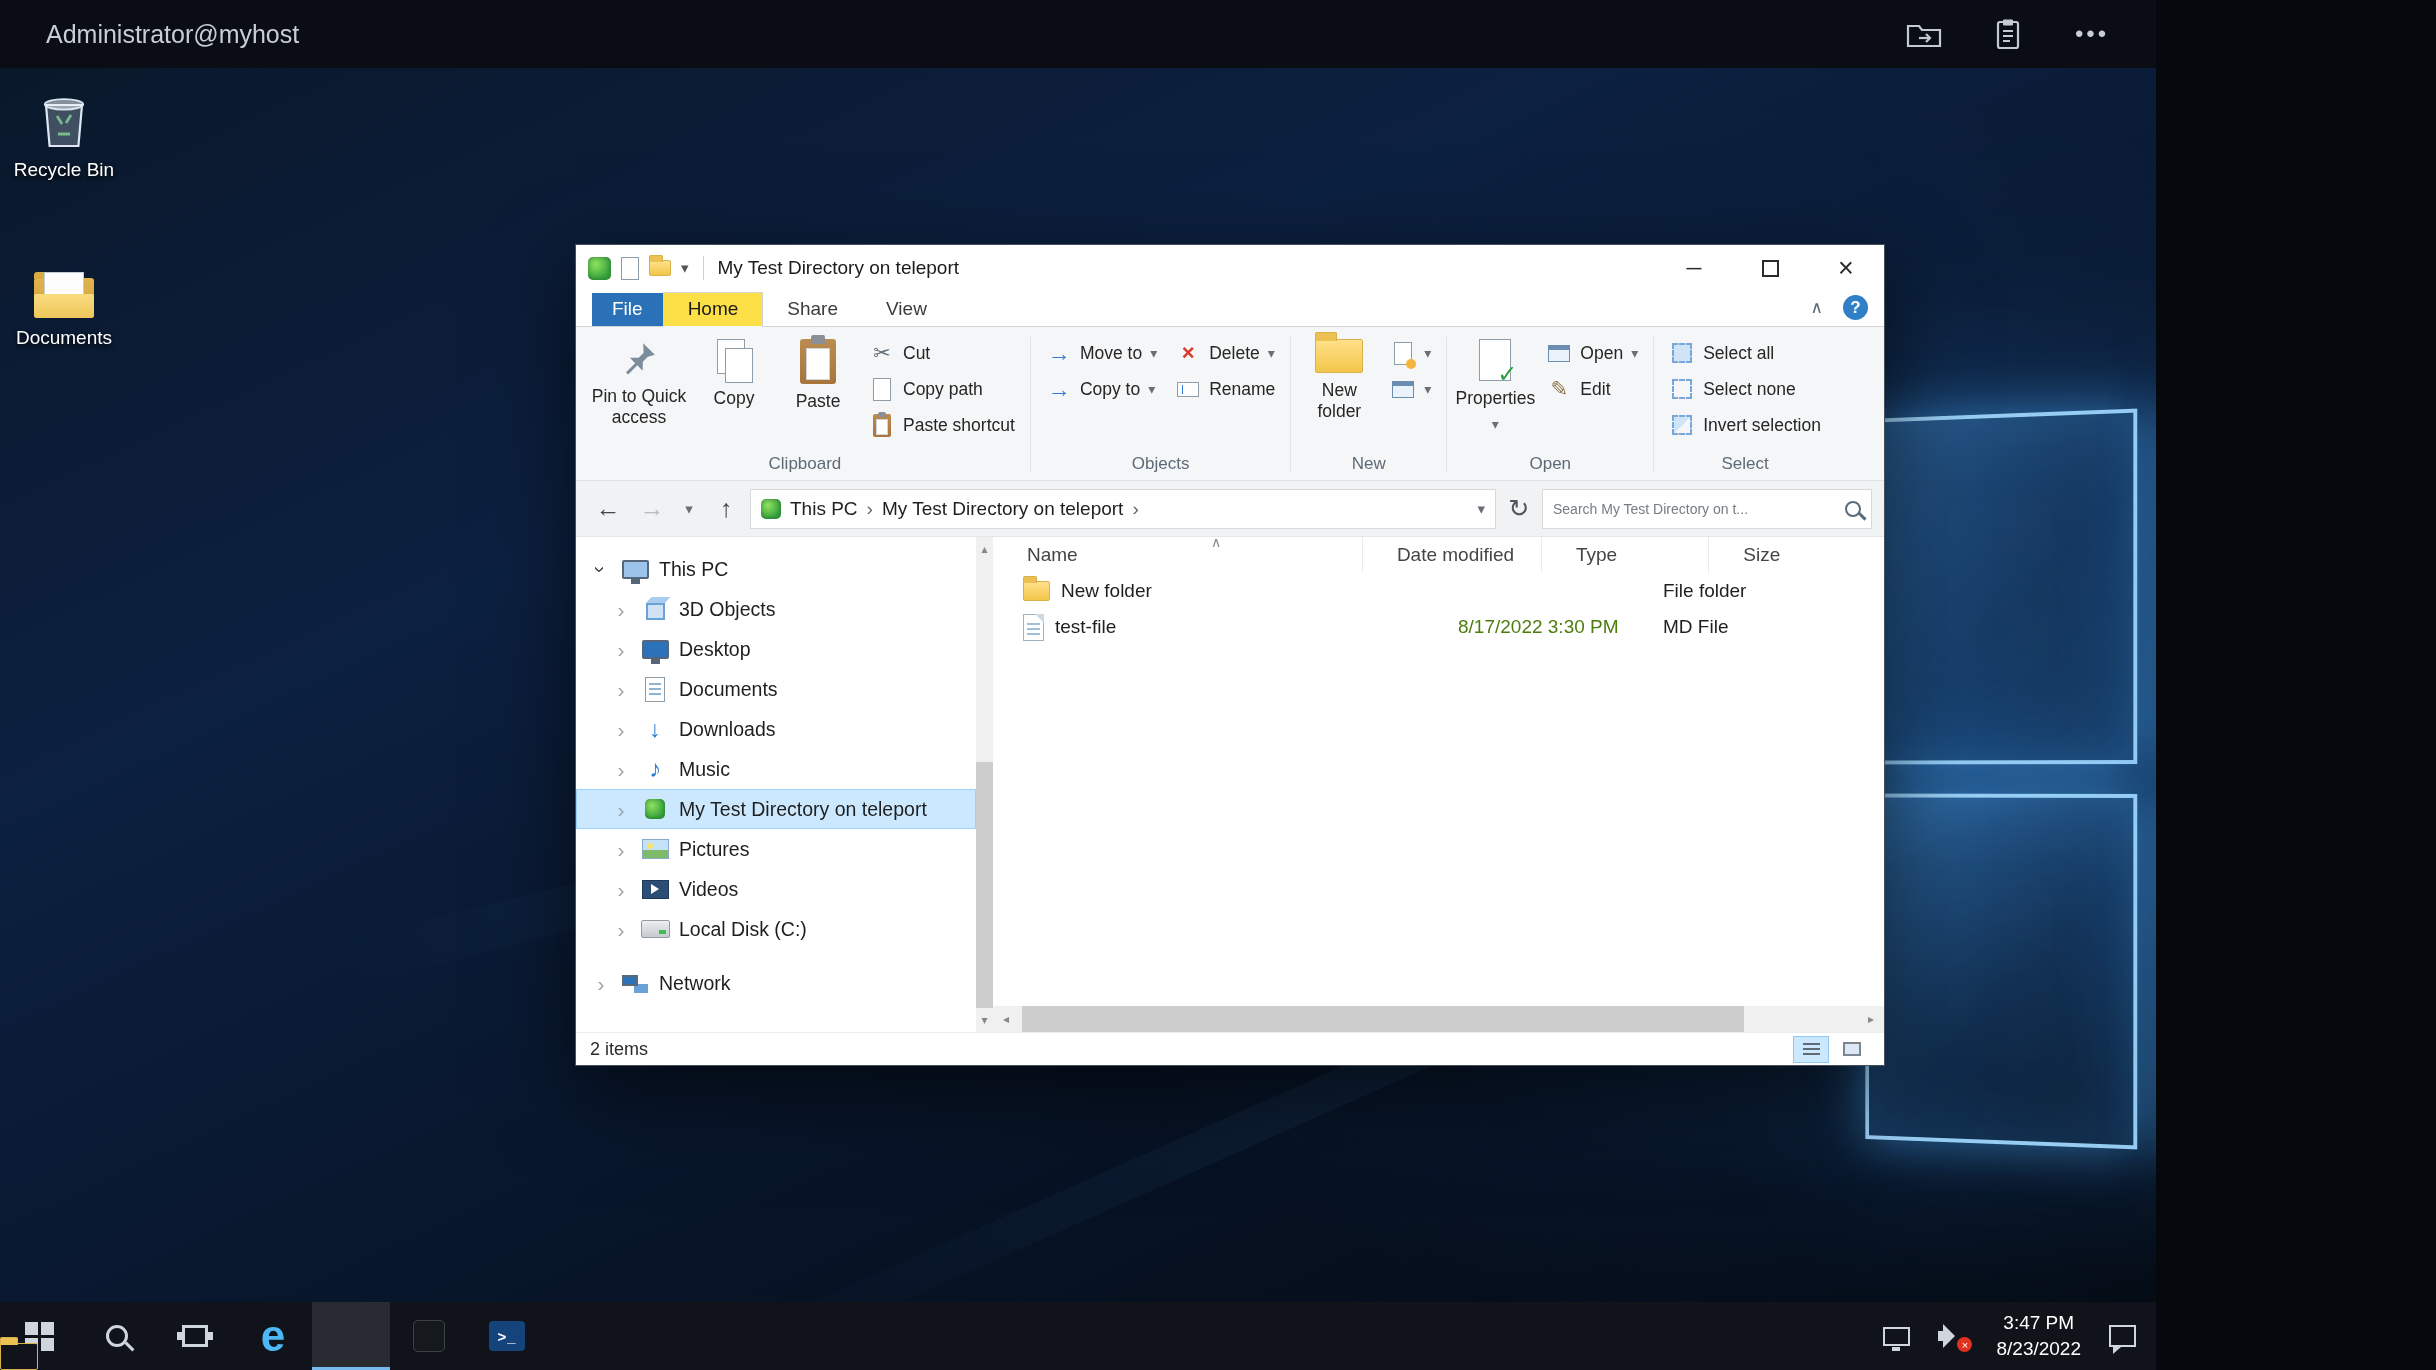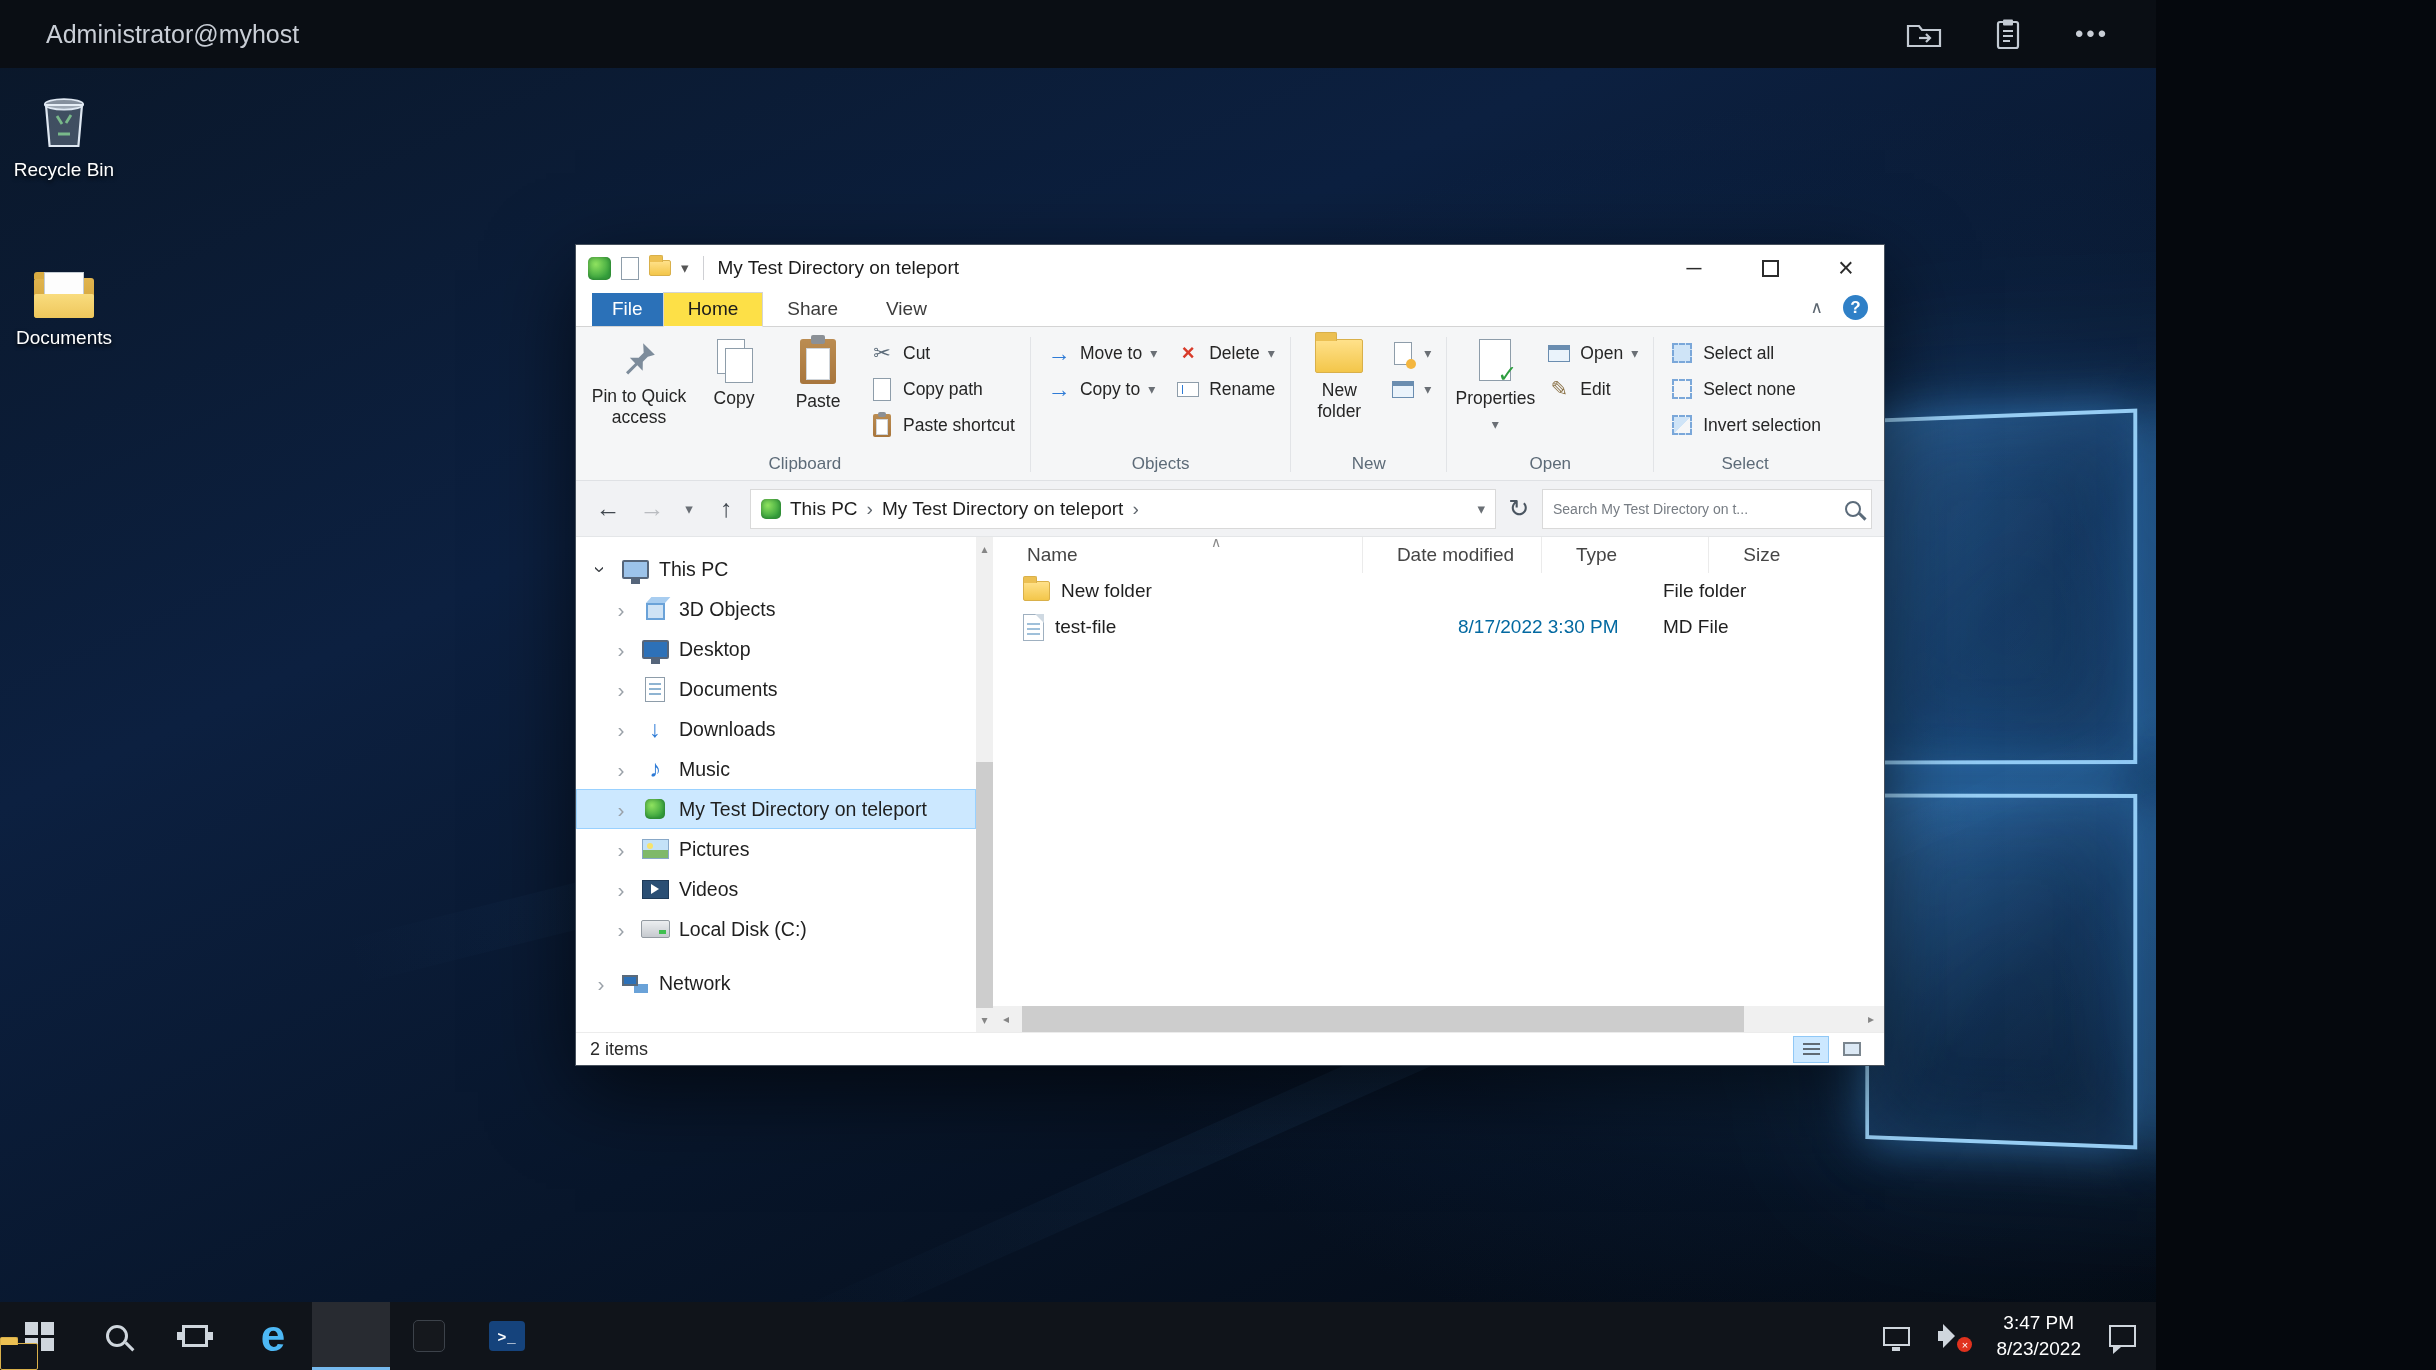--- a/index.html
+++ b/index.html
@@ -164,21 +164,21 @@
   .col-header { height:36px; display:flex; flex:none; color:#454545; position:relative; }
   .col { display:flex; align-items:center; padding-left:34px; font-size:19px; border-right:1px solid #ebebeb; position:relative; }
   .col.c-name { width:430px; }
   .col.c-date { width:205px; }
   .col.c-type { width:191px; }
   .col.c-size { width:200px; border-right:none; }
   .sort-caret { position:absolute; left:218px; top:-3px; color:#8a8a8a; font-size:14px; }
   .file-rows { flex:1; }
   .file-row { height:36px; display:flex; align-items:center; font-size:19px; color:#1f1f1f; }
   .cell-name { width:430px; display:flex; align-items:center; gap:11px; padding-left:30px; }
-  .cell-date { width:205px; padding-left:35px; color:#0369a1; }
+  .cell-date { width:205px; padding-left:35px; color:#4d7c0f; }
   .cell-type { width:191px; padding-left:35px; }
   .hscroll { height:26px; background:#f0f0f0; display:flex; align-items:center; flex:none; }
   .hs-btn { width:26px; text-align:center; color:#868686; font-size:12px; flex:none; }
   .hs-track { flex:1; position:relative; height:100%; }
   .hs-thumb { position:absolute; top:0; bottom:0; left:3px; width:86%; background:#cdcdcd; }
 
   .status-bar { height:33px; border-top:1px solid #ececec; display:flex; align-items:center; padding:0 14px; font-size:18px; color:#2b2b2b; flex:none; }
   .view-toggles { margin-left:auto; display:flex; gap:5px; }
   .vt-btn { width:36px; height:27px; display:flex; align-items:center; justify-content:center; border:1px solid transparent; }
   .vt-btn.active { background:#cce8ff; border-color:#90c8f6; }

